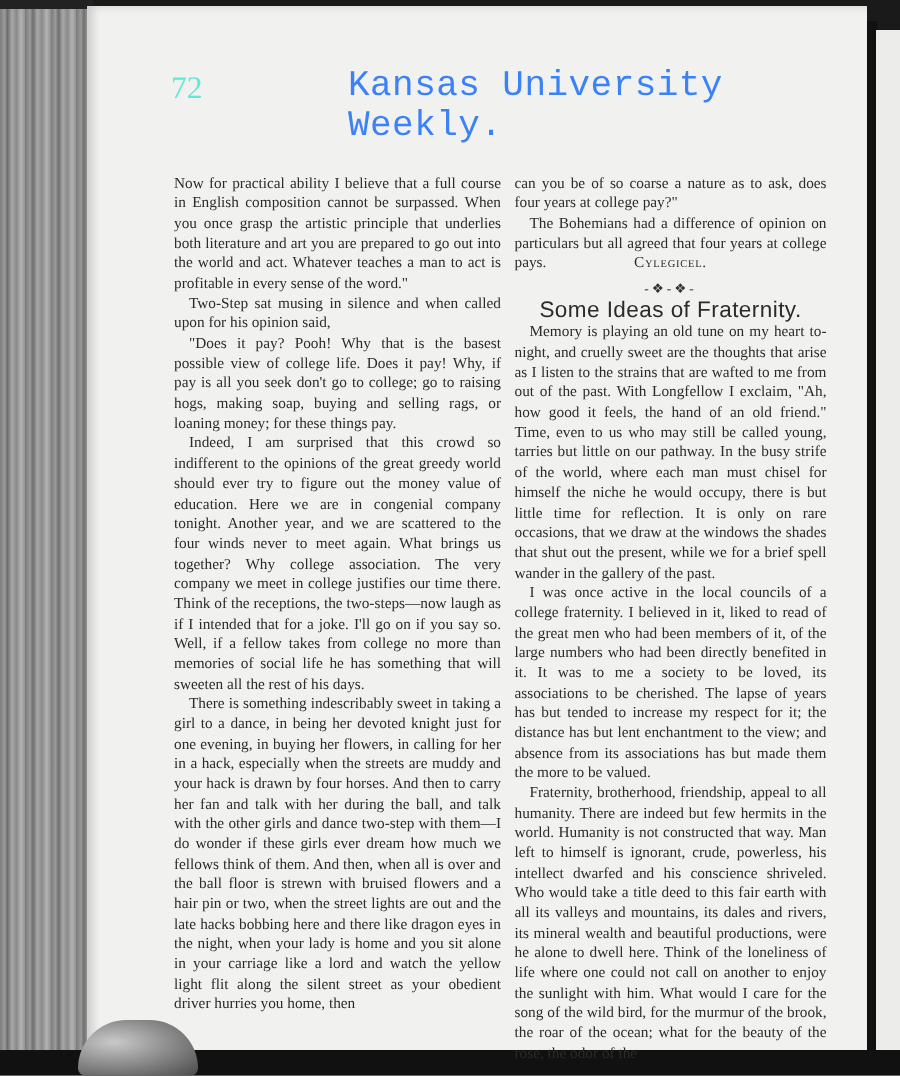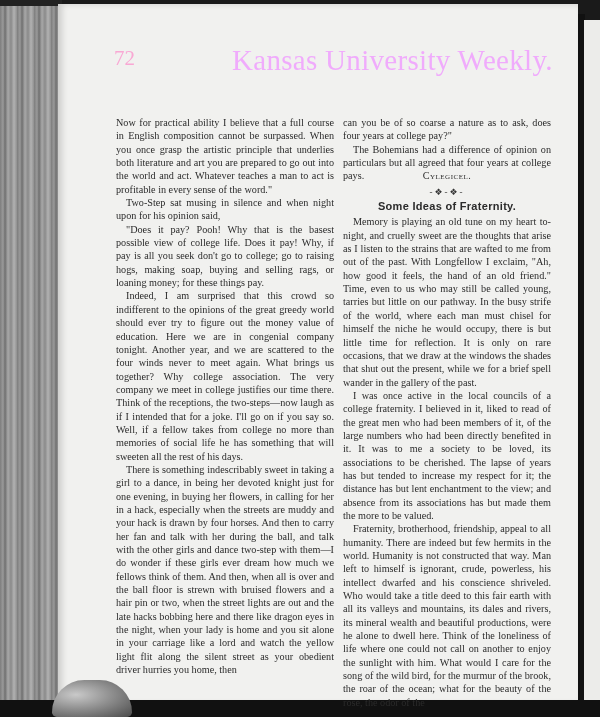--- a/index.html
+++ b/index.html
@@ -32,58 +32,58 @@
     }
     .thumb {
       position: absolute; left: 52px; top: 680px; width: 80px; height: 37px;
       border-radius: 40px 40px 6px 6px;
       background: radial-gradient(ellipse at 30% 40%, #c9c9c9 0%, #8f8f8f 45%, #4a4a4a 100%);
     }
     .header {
       position: absolute; left: 114px; top: 44px; width: 440px; height: 30px;
     }
     .page-number {
-      position: absolute; left: 0; top: 2px; font-size: 21px; color: #f9a8d4;
+      position: absolute; left: 0; top: 2px; font-size: 21px; color: #5eead4;
     }
     .journal-title {
-      position: absolute; left: 118px; top: 0; font-size: 29px; color: #f0abfc; letter-spacing: 0.3px;
+      position: absolute; left: 118px; top: 0; font-size: 24px; color: #3b82f6; letter-spacing: 0.3px; font-family: Liberation Mono, monospace;
     }
     .col {
       position: absolute; top: 80px; width: 218px;
       font-size: 10.2px; line-height: 13.35px; color: #2b2b2b; text-align: justify;
     }
     .col-left { left: 116px; }
     .col-right { left: 343px; width: 208px; }
     .col p { margin: 0; text-indent: 10px; }
     .col p.noindent { text-indent: 0; margin-top: 36px; }
     .signature { text-align: center; font-variant: small-caps; letter-spacing: 0.5px; margin-top: -13.35px; }
     .ornament { text-align: center; font-size: 9px; margin: 3px 0 1px 0; color: #333; letter-spacing: 2px; }
     .section-title {
       text-align: center; font-family: "Liberation Sans", "DejaVu Sans", sans-serif;
-      font-size: 11px; font-weight: bold; margin: 1px 0 2px 0; letter-spacing: 0.3px;
+      font-size: 15px; font-weight: normal; margin: 1px 0 2px 0; letter-spacing: 0.3px;
     }
   </style>
 </head>
 <body>
 
 <div class="page-edges"></div>
 <div class="page"></div>
 <div class="spine"></div>
 <div class="right-page"></div>
 <div class="bottom-shadow"></div>
 <div class="thumb"></div>
 
 <div class="header">
   <span class="page-number">72</span>
   <span class="journal-title">Kansas University Weekly.</span>
 </div>
 
 <div class="col col-left">
   <p class="noindent">Now for practical ability I believe that a full course in English composition cannot be surpassed. When you once grasp the artistic principle that underlies both literature and art you are prepared to go out into the world and act. Whatever teaches a man to act is profitable in every sense of the word."</p>
-  <p>Two-Step sat musing in silence and when night upon for his opinion said,</p>
+  <p>Two-Step sat musing in silence and when called upon for his opinion said,</p>
   <p>"Does it pay? Pooh! Why that is the basest possible view of college life. Does it pay! Why, if pay is all you seek don't go to college; go to raising hogs, making soap, buying and selling rags, or loaning money; for these things pay.</p>
   <p>Indeed, I am surprised that this crowd so indifferent to the opinions of the great greedy world should ever try to figure out the money value of education. Here we are in congenial company tonight. Another year, and we are scattered to the four winds never to meet again. What brings us together? Why college association. The very company we meet in college justifies our time there. Think of the receptions, the two-steps—now laugh as if I intended that for a joke. I'll go on if you say so. Well, if a fellow takes from college no more than memories of social life he has something that will sweeten all the rest of his days.</p>
   <p>There is something indescribably sweet in taking a girl to a dance, in being her devoted knight just for one evening, in buying her flowers, in calling for her in a hack, especially when the streets are muddy and your hack is drawn by four horses. And then to carry her fan and talk with her during the ball, and talk with the other girls and dance two-step with them—I do wonder if these girls ever dream how much we fellows think of them. And then, when all is over and the ball floor is strewn with bruised flowers and a hair pin or two, when the street lights are out and the late hacks bobbing here and there like dragon eyes in the night, when your lady is home and you sit alone in your carriage like a lord and watch the yellow light flit along the silent street as your obedient driver hurries you home, then</p>
 </div>
 
 <div class="col col-right">
   <p class="noindent">can you be of so coarse a nature as to ask, does four years at college pay?"</p>
   <p>The Bohemians had a difference of opinion on particulars but all agreed that four years at college pays.</p>
   <div class="signature">Cylegicel.</div>
   <div class="ornament">-❖-❖-</div>

